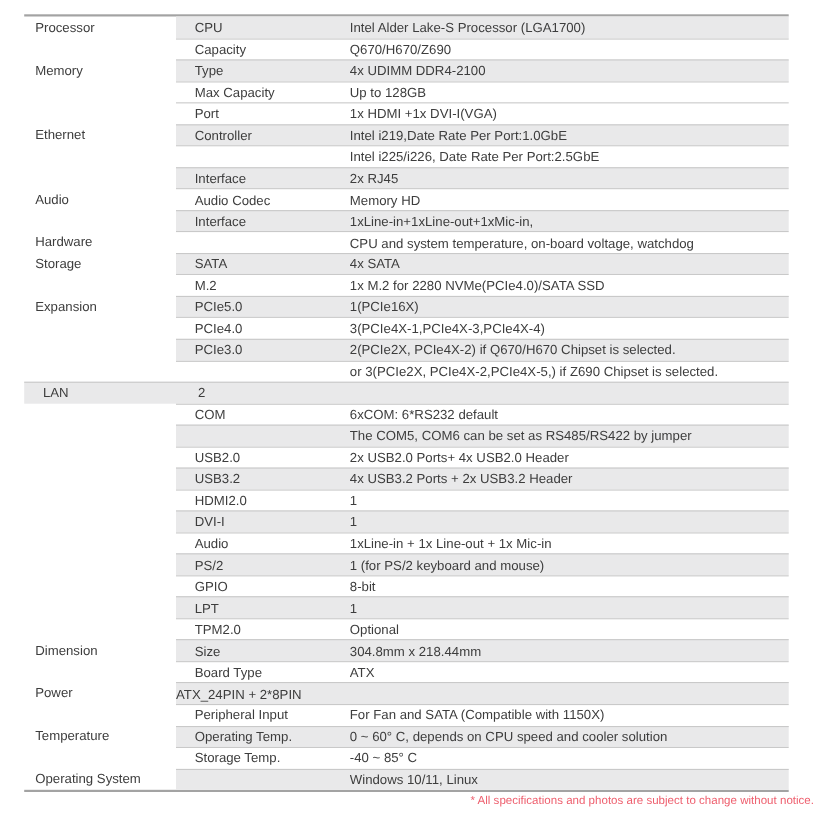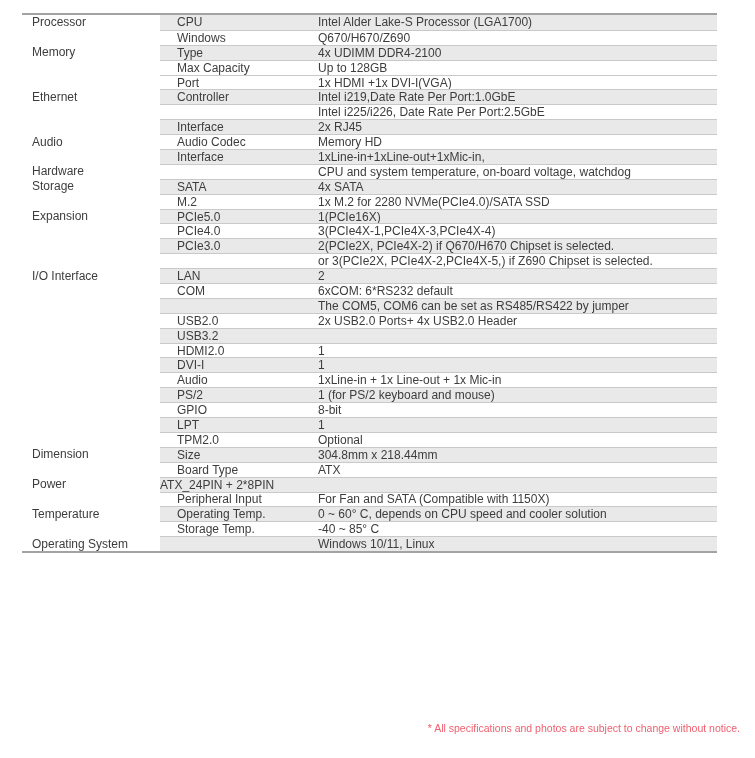--- a/index.html
+++ b/index.html
@@ -15,21 +15,21 @@
     font-family:"Liberation Sans","DejaVu Sans",sans-serif;
     font-size:12px;
     color:var(--text);
     position:relative;
   }
   .spec-table{
     position:absolute;
     left:22px;
     top:13px;
     width:695px;
-    height:540px;
+    height:707px;
     display:flex;
     flex-direction:column;
     border-top:2px solid var(--table-border);
     border-bottom:2px solid var(--table-border);
   }
   .spec-row{
     flex:1;
     display:flex;
     align-items:stretch;
     min-height:0;
@@ -84,21 +84,21 @@
     <div class="col-category">Processor</div>
     <div class="row-band shaded">
       <div class="col-sub">CPU</div>
       <div class="col-value">Intel Alder Lake-S Processor (LGA1700)</div>
     </div>
   </div>
 
   <div class="spec-row">
     <div class="col-category"></div>
     <div class="row-band">
-      <div class="col-sub">Windows</div>
+      <div class="col-sub">Capacity</div>
       <div class="col-value">Q670/H670/Z690</div>
     </div>
   </div>
 
   <div class="spec-row">
     <div class="col-category">Memory</div>
     <div class="row-band shaded">
       <div class="col-sub">Type</div>
       <div class="col-value">4x UDIMM DDR4-2100</div>
     </div>
@@ -211,21 +211,20 @@
 
   <div class="spec-row">
     <div class="col-category"></div>
     <div class="row-band">
       <div class="col-sub"></div>
       <div class="col-value">or 3(PCIe2X, PCIe4X-2,PCIe4X-5,) if Z690 Chipset is selected.</div>
     </div>
   </div>
 
   <div class="spec-row">
-    <div class="col-category">I/O Interface</div>
     <div class="row-band shaded">
       <div class="col-sub">LAN</div>
       <div class="col-value">2</div>
     </div>
   </div>
 
   <div class="spec-row">
     <div class="col-category"></div>
     <div class="row-band">
       <div class="col-sub">COM</div>
@@ -246,20 +245,21 @@
     <div class="row-band">
       <div class="col-sub">USB2.0</div>
       <div class="col-value">2x USB2.0 Ports+ 4x USB2.0 Header</div>
     </div>
   </div>
 
   <div class="spec-row">
     <div class="col-category"></div>
     <div class="row-band shaded">
       <div class="col-sub">USB3.2</div>
+      <div class="col-value">4x USB3.2 Ports + 2x USB3.2 Header</div>
     </div>
   </div>
 
   <div class="spec-row">
     <div class="col-category"></div>
     <div class="row-band">
       <div class="col-sub">HDMI2.0</div>
       <div class="col-value">1</div>
     </div>
   </div>

